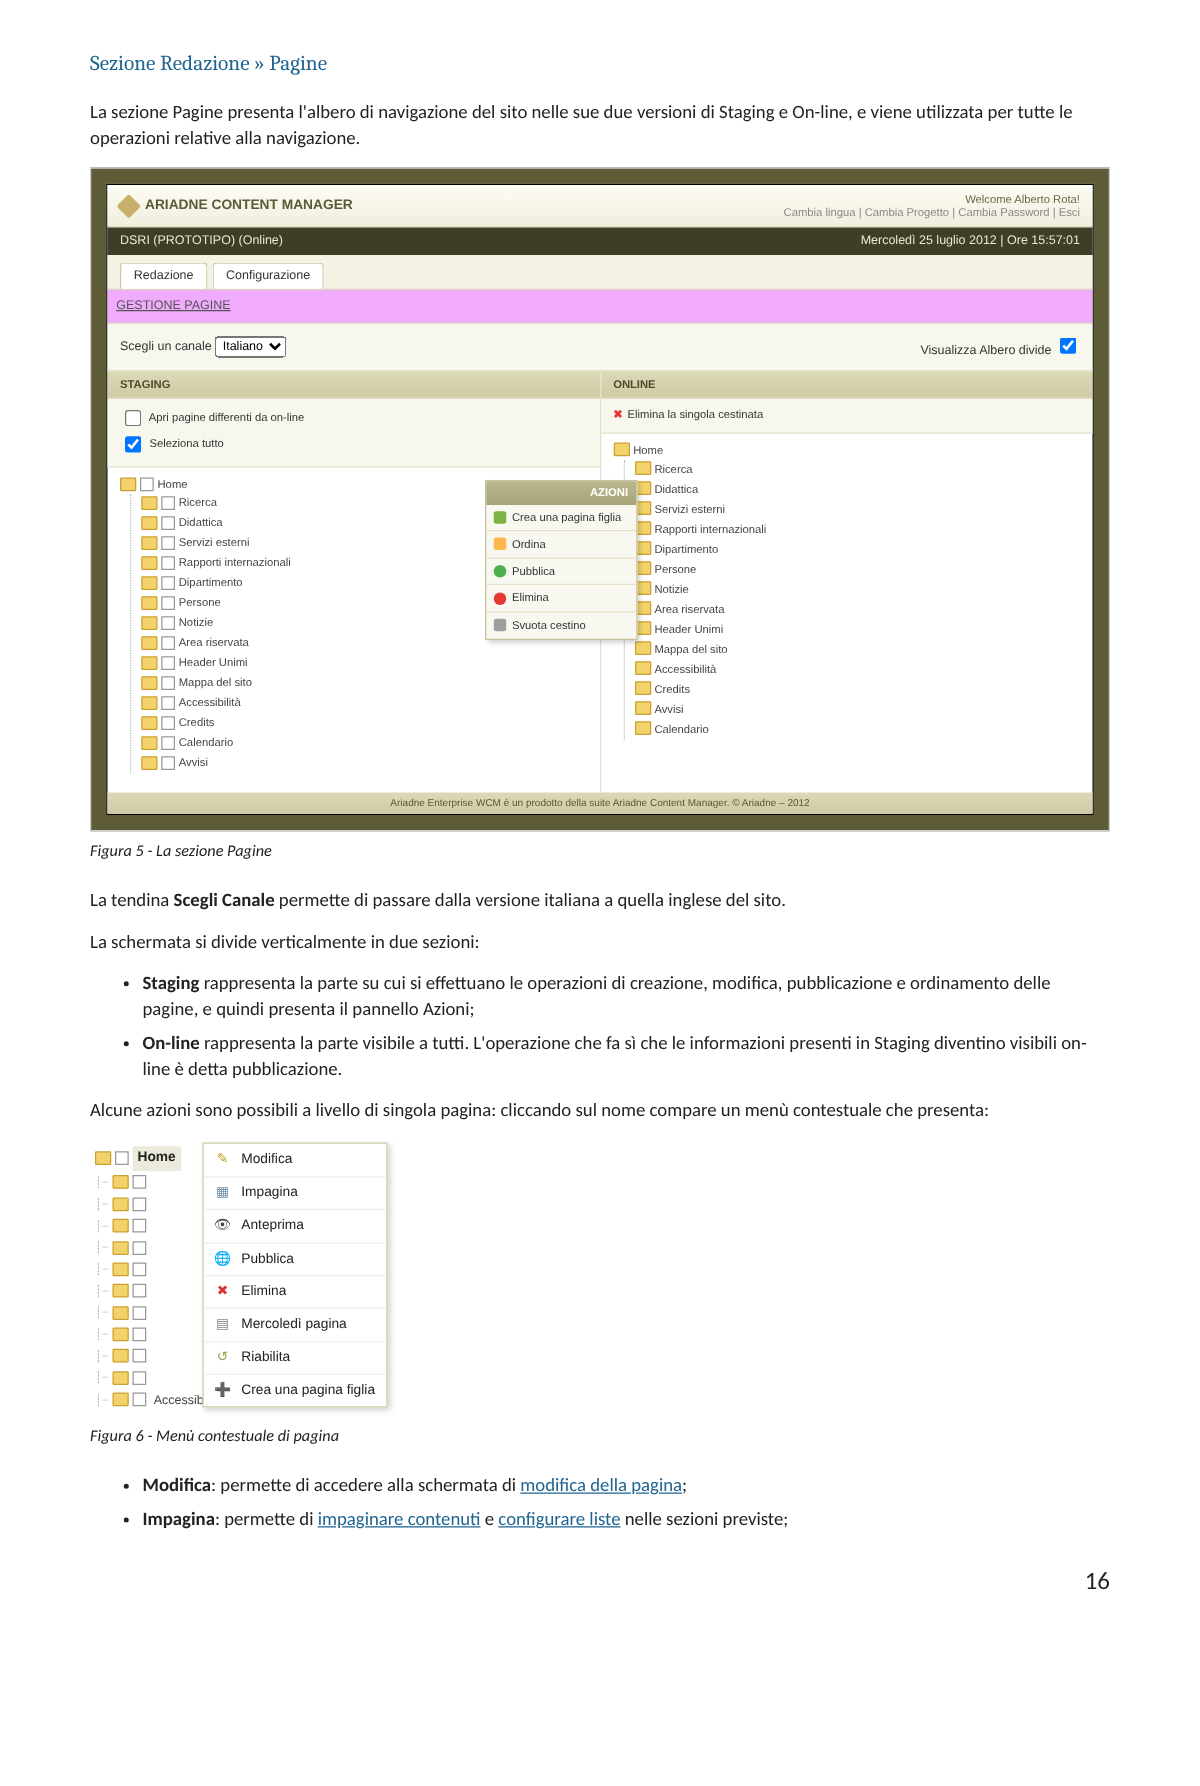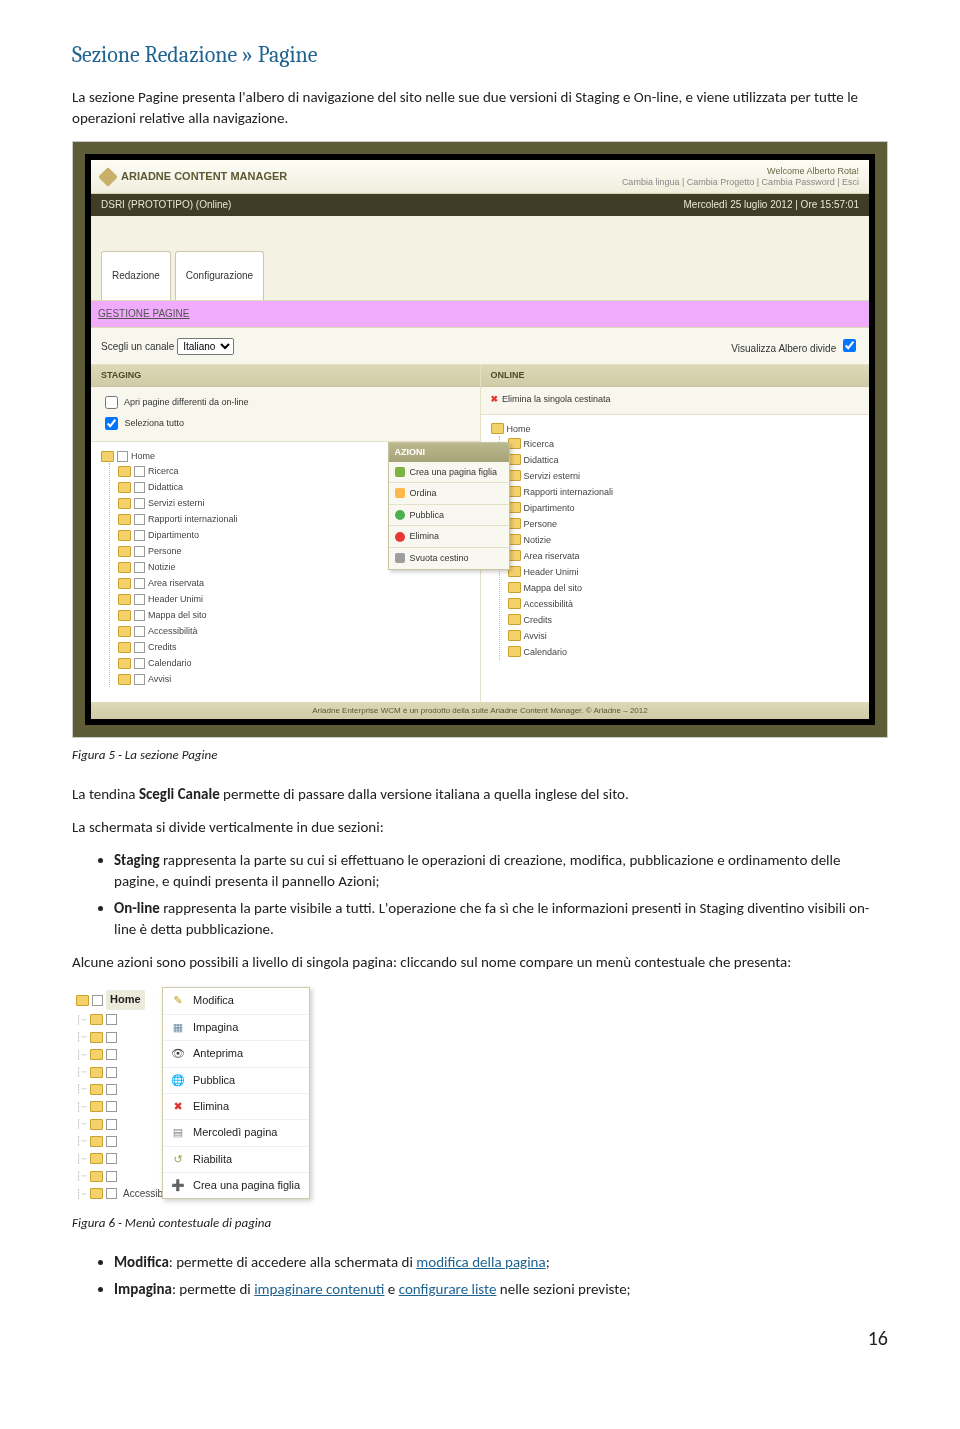--- a/index.html
+++ b/index.html
@@ -8,43 +8,43 @@
     line-height: 1.4;
     color: #222;
     margin: 0;
     padding: 40px 72px 30px 72px;
     background: #fff;
     width: 960px;
     box-sizing: border-box;
   }
   h1.section-title {
     color: #1f6391;
-    font-size: 22px;
+    font-size: 17px;
     font-weight: 400;
     margin: 0 0 16px 0;
     font-family: Cambria, Georgia, serif;
   }
   p { margin: 12px 0 12px 0; }
   ul.bullets { margin: 4px 0 12px 0; padding-left: 42px; }
   ul.bullets li { margin-bottom: 6px; }
   .figure-caption { font-style: italic; font-size: 13px; margin: 8px 0 20px 0; }
   .pagenum { text-align: right; font-size: 20px; margin-top: 24px; }
   a.doc-link { color: #1f6391; text-decoration: underline; }
 
   
   .shot-wrap { background: #5e5c37; padding: 12px; border: 1px solid #ccc; font-size: 10px; font-family: Verdana, Arial, sans-serif; color: #333; }
-  .app { background: #fff; border: 6px solid #000000; }
+  .app { background: #fff; border: 1px solid #000000; }
   .app-header { display: flex; justify-content: space-between; align-items: center; padding: 6px 10px; background: linear-gradient(#fefdf6,#f0eedd); border-bottom: 1px solid #d6d2b0; }
   .brand { display: flex; align-items: center; gap: 6px; font-weight: bold; color: #5d5935; font-size: 11px; }
   .brand .logo { width: 14px; height: 14px; background: #c9b06a; transform: rotate(45deg); border-radius: 2px; }
   .welcome { text-align: right; font-size: 9px; line-height: 1.2; color: #6a6744; }
   .welcome .links { color: #888; }
   .bar-dark { background: #3f3d26; color: #e8e6d0; padding: 4px 10px; font-size: 10px; display:flex; justify-content:space-between;}
   .tabs-row { display: flex; gap: 4px; padding: 6px 10px 0 10px; background: #f4f2e2; }
-  .tab { background: #fff; border: 1px solid #ccc9aa; border-bottom: none; border-radius: 3px 3px 0 0; padding: 17px 10px; font-size: 10px; margin-top: 29px; }
+  .tab { background: #fff; border: 1px solid #ccc9aa; border-bottom: none; border-radius: 3px 3px 0 0; padding: 3px 10px; font-size: 10px; }
   .section-bar { background: #f0abfc; border-top: 1px solid #ddd9b8; border-bottom: 1px solid #ddd9b8; padding: 6px 7px; font-size: 10px; color: #555; text-decoration: underline; }
   .nav-bar { background: linear-gradient(#bcb88e,#a7a378); color:#fff; padding: 5px 10px; display:flex; justify-content:space-between; align-items:center; font-size:10px;}
   .nav-bar .hmb { display:flex; flex-direction:column; gap:2px;}
   .nav-bar .hmb span{ display:block; width:14px; height:2px; background:#fff;}
   .channel-row { background:#f8f7ee; padding:8px 10px; display:flex; justify-content:space-between; align-items:center; border-bottom:1px solid #e4e1c7;}
   .channel-row select { font-size:10px; padding:1px;}
   .cols { display:flex; }
   .col { flex:1; border-right:1px solid #e4e1c7; }
   .col:last-child{border-right:none;}
   .col-head { background:linear-gradient(#dcd9b8,#cfcba6); color:#4e4b2c; font-weight:bold; padding:4px 10px; font-size:9px; border-bottom:1px solid #c8c49f;}
@@ -152,21 +152,21 @@
                   <li><span class="fld"></span><span class="cb"></span><span class="tree-label">Header Unimi</span></li>
                   <li><span class="fld"></span><span class="cb"></span><span class="tree-label">Mappa del sito</span></li>
                   <li><span class="fld"></span><span class="cb"></span><span class="tree-label">Accessibilità</span></li>
                   <li><span class="fld"></span><span class="cb"></span><span class="tree-label">Credits</span></li>
                   <li><span class="fld"></span><span class="cb"></span><span class="tree-label">Calendario</span></li>
                   <li><span class="fld"></span><span class="cb"></span><span class="tree-label">Avvisi</span></li>
                 </ul>
               </li>
             </ul>
           </div>
-          <div class="actions-menu" style="top:0; right:-30px;">
+          <div class="actions-menu" style="top:10px; right:-30px;text-align:right;">
             <div class="mh">AZIONI</div>
             <div class="mi">
                 <span class="ico ico-add"></span>
                 <span>Crea una pagina figlia</span>
               </div>
             <div class="mi">
                 <span class="ico ico-ord"></span>
                 <span>Ordina</span>
               </div>
             <div class="mi">

